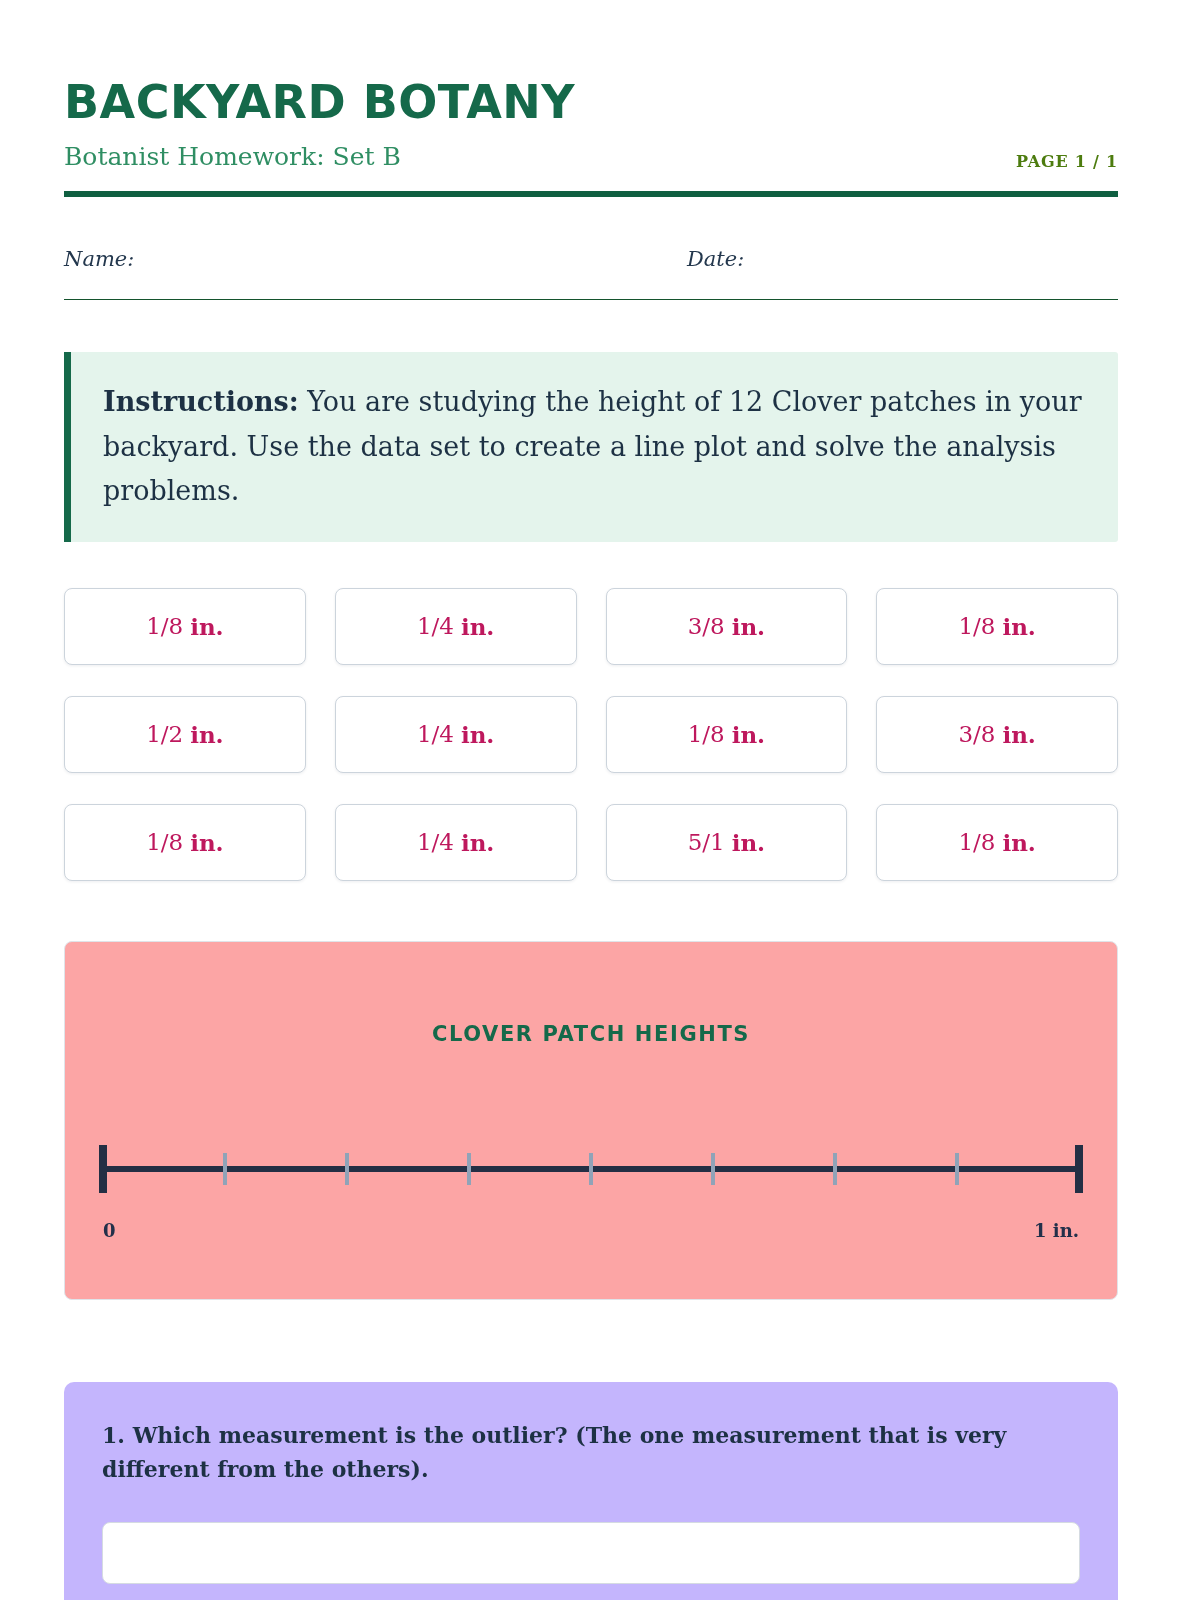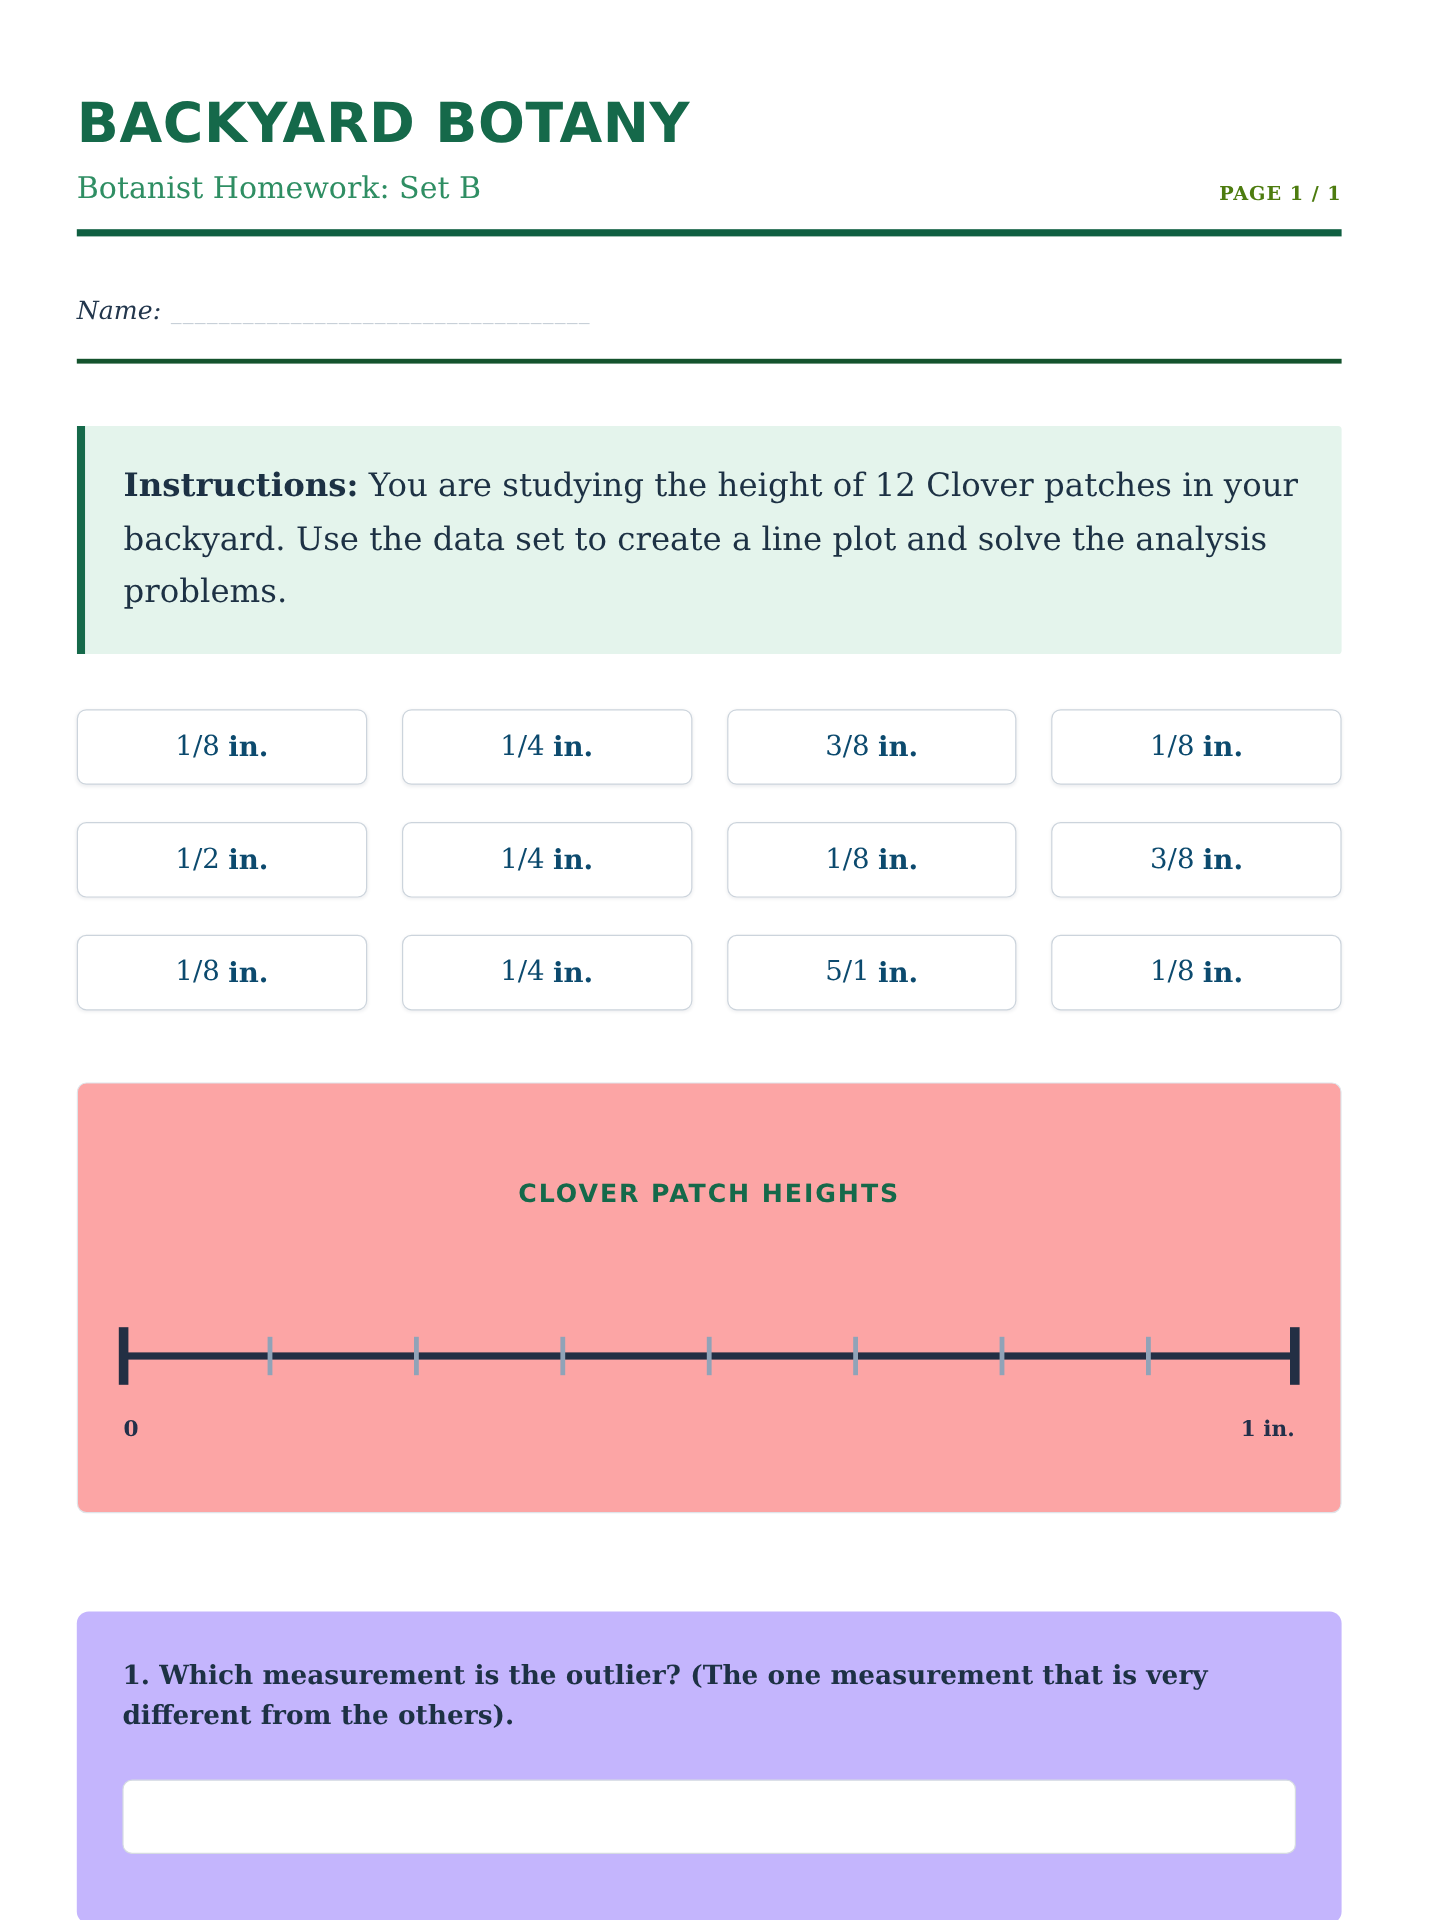--- a/index.html
+++ b/index.html
@@ -49,21 +49,21 @@
     height: 6px;
     background: #0f5f41;
     margin-top: 20px;
   }
 
   
   .name-date-row {
     display: flex;
     margin-top: 50px;
     padding-bottom: 28px;
-    border-bottom: 4px solid #14532d;
+    border-bottom: 1px solid #14532d;
   }
   .field { width: 50%; display: flex; align-items: baseline; }
   .field.date { padding-left: 96px; }
   .field-label {
     font-style: italic;
     font-size: 21px;
     color: #23374d;
     margin-right: 8px;
     white-space: nowrap;
   }
@@ -95,26 +95,26 @@
     display: grid;
     grid-template-columns: repeat(4, 1fr);
     column-gap: 29px;
     row-gap: 31px;
   }
   .card {
     background: #ffffff;
     border: 1px solid #ccd4dc;
     border-radius: 8px;
     box-shadow: 0 1px 3px rgba(20, 40, 60, 0.08);
-    height: 63px;
+    height: 77px;
     display: flex;
     align-items: center;
     justify-content: center;
     font-size: 23px;
-    color: #0c4a6e;
+    color: #be185d;
   }
   .card .frac { font-weight: normal; }
   .card .unit { font-weight: bold; margin-left: 7px; }
 
   
   .plot-box {
     margin-top: 60px;
     border: 1px solid #e0e4e9;
     border-radius: 8px;
     background: #fca5a5;
@@ -200,20 +200,24 @@
     <div class="sub-row">
       <div class="subtitle">Botanist Homework: Set B</div>
       <div class="page-label">PAGE 1 / 1</div>
     </div>
     <div class="rule"></div>
   </header>
 
   <div class="name-date-row">
     <div class="field">
       <span class="field-label">Name:</span>
+      <span class="field-blank">___________________________________</span>
+    </div>
+    <div class="field date">
+      <span class="field-label">Date:</span>
       <span class="field-blank">___________________________________</span>
     </div>
   </div>
 
   <div class="instructions">
     <span class="bold-label">Instructions:</span><span> You are studying the height of 12 Clover patches in your backyard. Use the data set to create a line plot and solve the analysis problems.</span>
   </div>
 
   <div class="card-grid">
       <div class="card">

